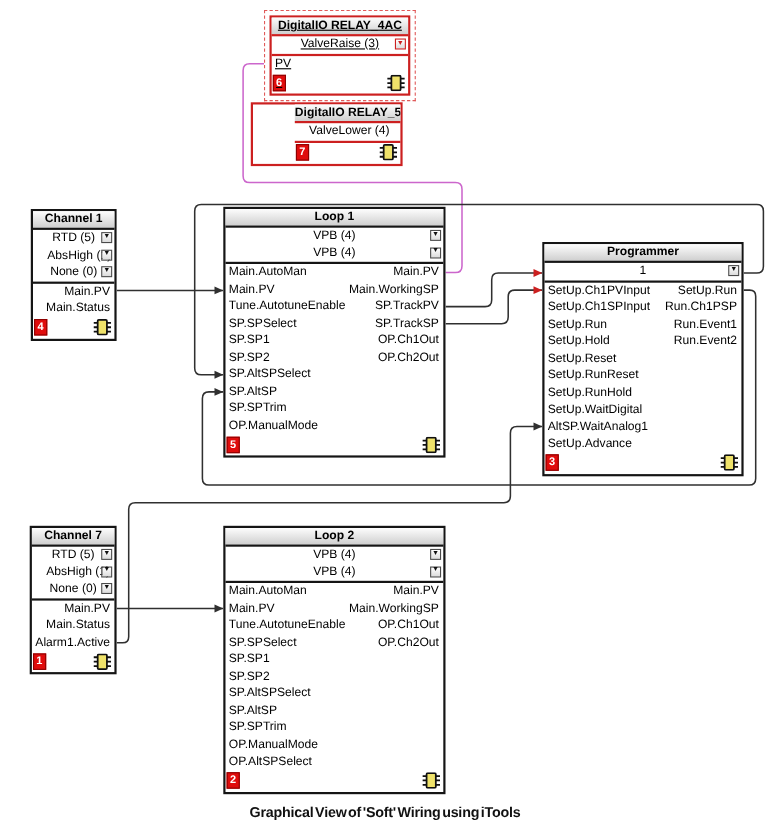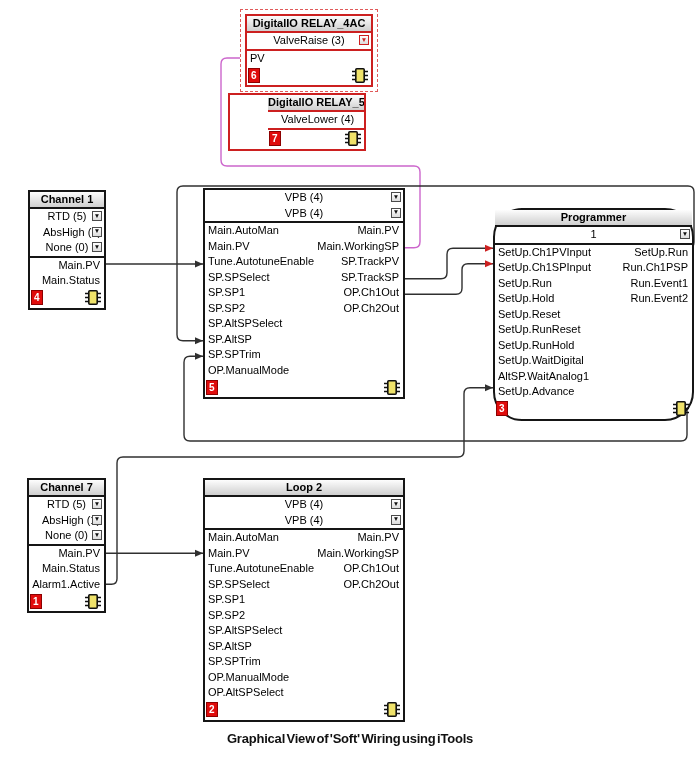--- a/index.html
+++ b/index.html
@@ -86,21 +86,21 @@
       <g>
         <path d="M106,584.25 L111.5,584.25 Q117,584.25 117,578.75 L117,463 Q117,457 123,457 L458,457 Q464,457 464,451 L464,393.75 Q464,387.75 470,387.75 L493,387.75" fill="none" stroke="#303030" stroke-width="1.4"></path>
         <path d="M493,387.75 l-8,-3.6 v7.2 z" fill="#303030"></path>
       </g>
       <g>
         <path d="M106,553.25 L203,553.25" fill="none" stroke="#303030" stroke-width="1.4"></path>
         <path d="M203,553.25 l-8,-3.6 v7.2 z" fill="#303030"></path>
       </g>
     </svg>
 
-  <div class="dashed-wrap" style="left:240px;top:9px;width:138px;">
+  <div class="dashed-wrap" style="left:240px;top:9px;width:138px;text-decoration:underline;">
     <div class="block relay">
       <div class="btitle">DigitalIO RELAY_4AC</div>
       <div class="selects">
           <div class="selrow">
             <span class="selval">ValveRaise (3)</span>
             <span class="dd">
               <span class="caret">▼</span>
             </span>
           </div>
         </div>
@@ -178,20 +178,21 @@
       <span class="chip">
         <svg width="16" height="15" viewBox="0 0 16 15">
             <path d="M0 3.5h4M0 7.5h4M0 11.5h4M12 3.5h4M12 7.5h4M12 11.5h4" stroke="#101010" stroke-width="1.6"></path>
             <rect x="3.8" y="0.8" width="8.4" height="13.4" fill="#efe26a" stroke="#101010" stroke-width="1.6" rx="1"></rect>
           </svg>
       </span>
     </div>
   </div>
 
   <div class="block" style="left:203px;top:188px;width:202px;">
+    <div class="btitle">Loop 1</div>
     <div class="selects">
         <div class="selrow">
           <span class="selval">VPB (4)</span>
           <span class="dd">
             <span class="caret">▼</span>
           </span>
         </div>
         <div class="selrow">
           <span class="selval">VPB (4)</span>
           <span class="dd">
@@ -245,21 +246,21 @@
       <span class="badge">5</span>
       <span class="chip">
         <svg width="16" height="15" viewBox="0 0 16 15">
             <path d="M0 3.5h4M0 7.5h4M0 11.5h4M12 3.5h4M12 7.5h4M12 11.5h4" stroke="#101010" stroke-width="1.6"></path>
             <rect x="3.8" y="0.8" width="8.4" height="13.4" fill="#efe26a" stroke="#101010" stroke-width="1.6" rx="1"></rect>
           </svg>
       </span>
     </div>
   </div>
 
-  <div class="block" style="left:493px;top:208px;width:201px;border-radius:29px;">
+  <div class="block" style="left:493px;top:220px;width:183px;">
     <div class="btitle">Programmer</div>
     <div class="selects">
         <div class="selrow">
           <span class="selval">1</span>
           <span class="dd">
             <span class="caret">▼</span>
           </span>
         </div>
       </div>
     <div class="pbody">

